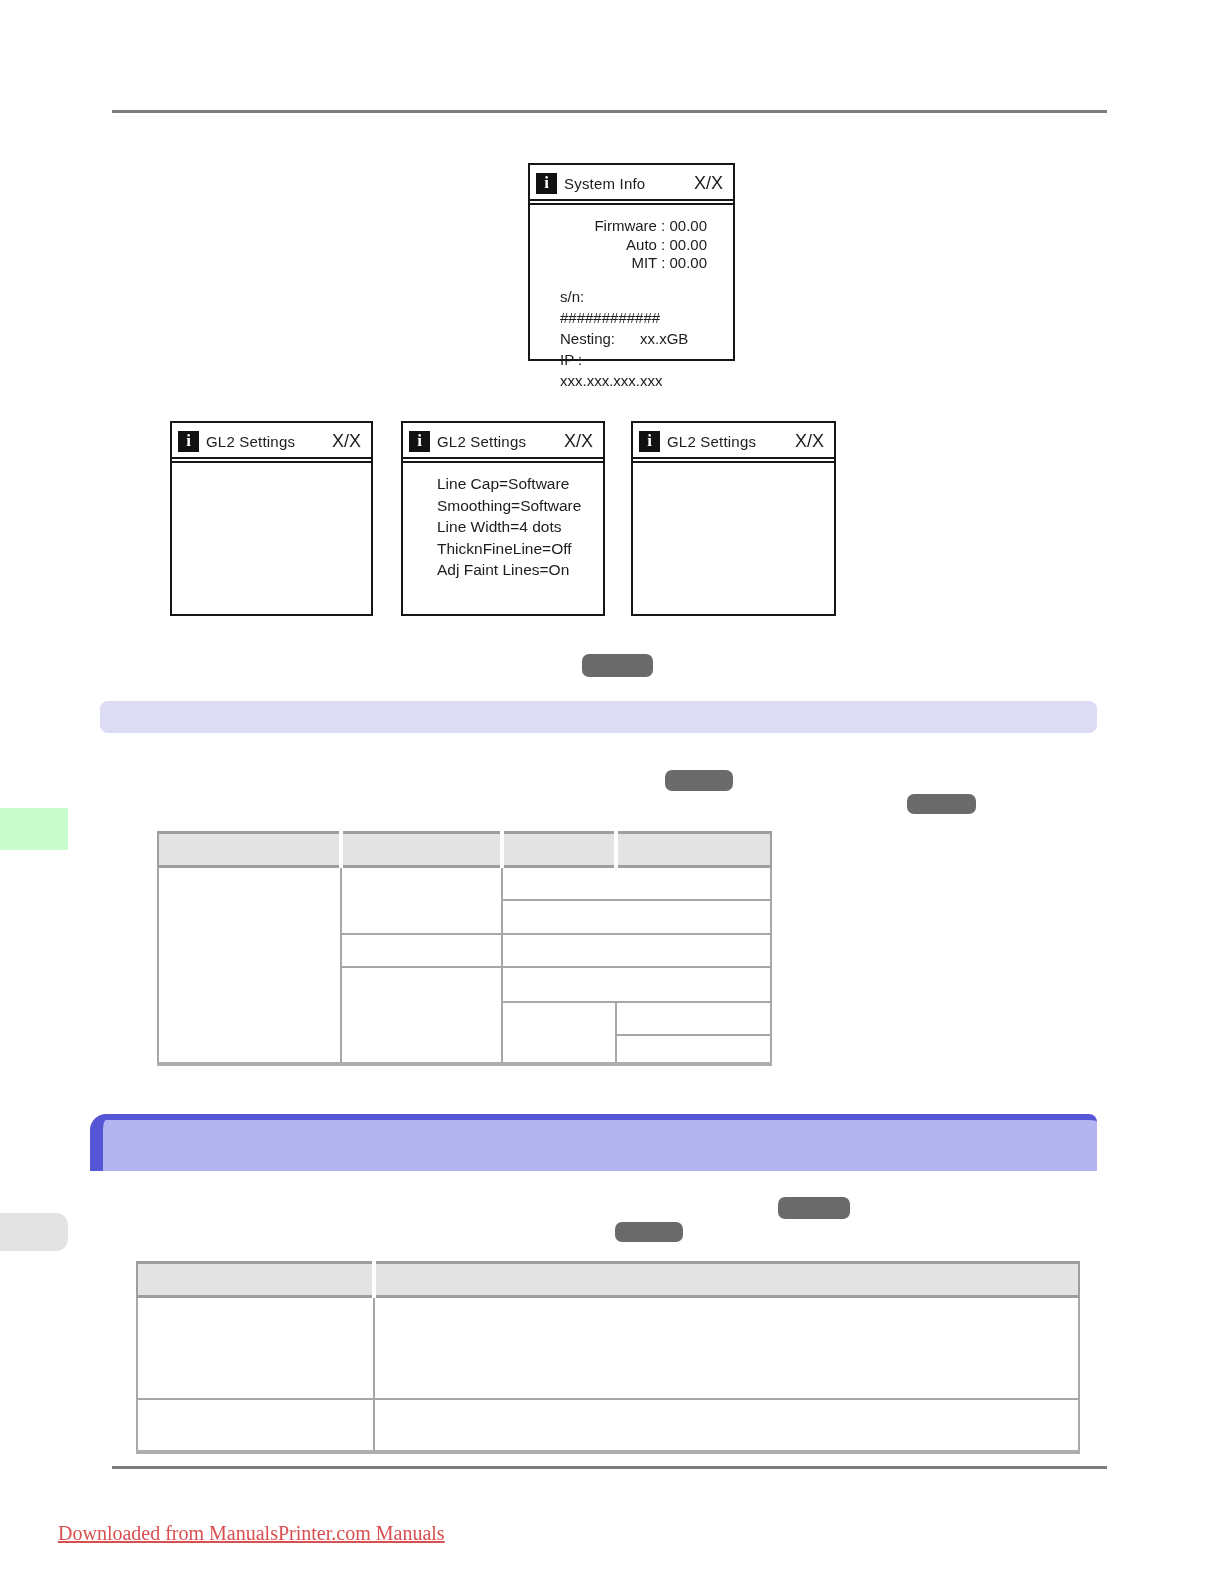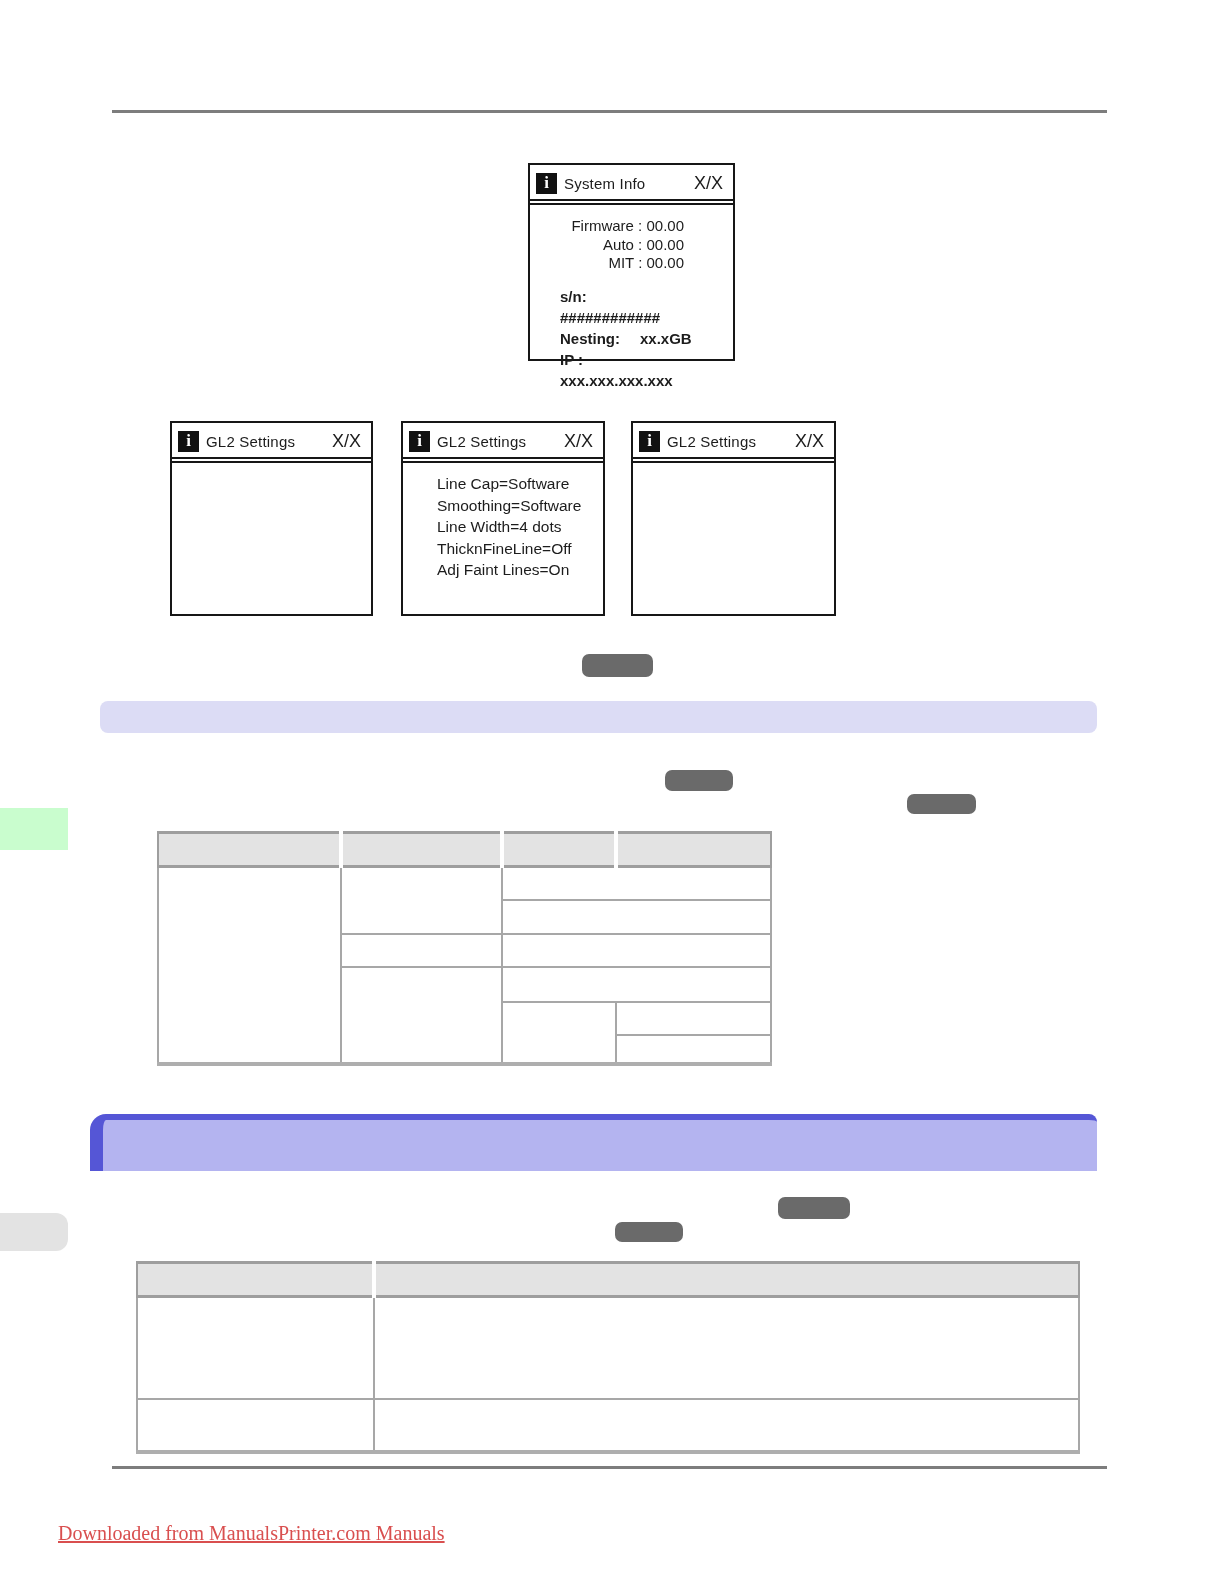--- a/index.html
+++ b/index.html
@@ -36,31 +36,30 @@
   }
   .screen-title-text{font-size:15px;letter-spacing:0.2px;}
   .screen-pages{margin-left:auto;font-size:18px;}
   .screen-divider{
     height:2px;
     border-top:2px solid #161616;
     border-bottom:2px solid #161616;
   }
   .si-right{
     margin-top:12px;
-    padding-right:49px;
+    padding-right:26px;
     text-align:right;
     font-size:15px;
     line-height:18.5px;
   }
   .si-rows{
     margin-top:13px;
     padding-left:30px;
     font-size:15px;
     line-height:21px;
-    font-weight:bold;
   }
   .si-label{display:inline-block;width:80px;}
   .gl2-body{
     padding:10px 0 0 34px;
     font-size:15.5px;
     line-height:21.5px;
   }
 
   
   .pill{

